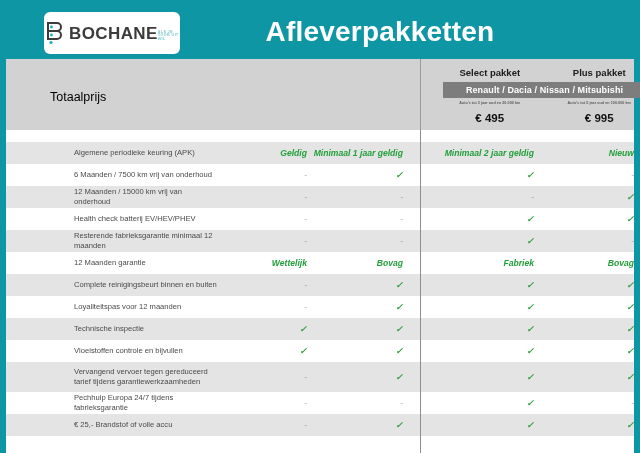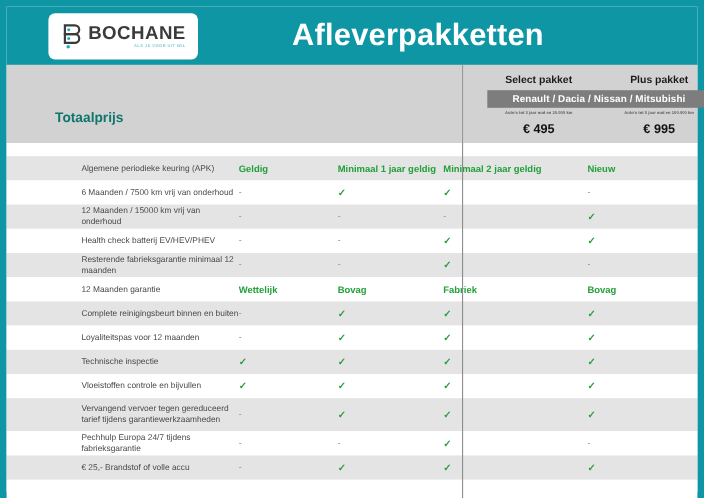--- a/index.html
+++ b/index.html
@@ -28,21 +28,21 @@
     position:absolute;left:38px;top:6px;
     width:136px;height:42px;
     background:#ffffff;border-radius:6px;
     display:flex;align-items:center;justify-content:center;
     gap:5px;
   }
   .logo-mark{
     width:20px;height:26px;position:relative;flex:none;
   }
   .logo-mark svg{display:block;}
-  .logo-text{display:flex;flex-direction:column;align-items:flex-end;line-height:1;}
+  .logo-text{display:flex;flex-direction:row;align-items:flex-end;line-height:1;}
   .logo-word{
     font-size:17px;font-weight:bold;letter-spacing:.4px;color:#3b3b3b;
   }
   .logo-tag{
     font-size:3.6px;letter-spacing:.45px;color:#7fc9d2;font-weight:bold;
     margin-top:3px;text-transform:uppercase;
   }
   .header-title{
     position:absolute;left:0;right:0;top:10px;
     text-align:center;
@@ -51,22 +51,22 @@
     font-size:28px;font-weight:bold;letter-spacing:.2px;
   }
 
   
   .band{
     position:relative;
     height:71px;
     background:#d2d2d2;
   }
   .band .totaal{
-    position:absolute;left:44px;bottom:16px;
-    font-size:12.5px;font-weight:bold;color:#0f766e;
+    position:absolute;left:44px;bottom:26px;
+    font-size:12.5px;font-weight:normal;color:#000000;
   }
   .grp{
     position:absolute;top:0;height:71px;
   }
   .grp.left{left:228px;width:186px;}
   .grp.right{left:429px;width:219px;}
   .grp-titles{
     display:flex;width:100%;
     padding-top:8px;
   }
@@ -117,22 +117,22 @@
   .label{
     width:228px;
     padding-left:44px;
     box-sizing:border-box;
     font-size:7.6px;color:#4a4a4a;
     line-height:1.35;
     margin-left:24px;
   }
   .cells{flex:1;display:flex;}
   .cell{
-    text-align:left;
-    font-size:7.6px;color:#4a4a4a;
+    text-align:right;
+    font-size:7.6px;color:#4a4a4a;font-style:italic;
   }
   .cell.c1{width:90px;}
   .cell.c2{width:96px;}
   .cell.c3{width:131px;}
   .cell.c4{width:100px;}
   .cell .chk{color:#2a9b3c;font-size:9px;font-weight:bold;}
   .cell .dash{color:#8a8a8a;font-size:8px;}
   .cell .txt{color:#22a03a;font-weight:bold;font-size:8.6px;}
   .v-divider{
     position:absolute;left:414px;top:0;width:1px;background:#8d8d8d;

